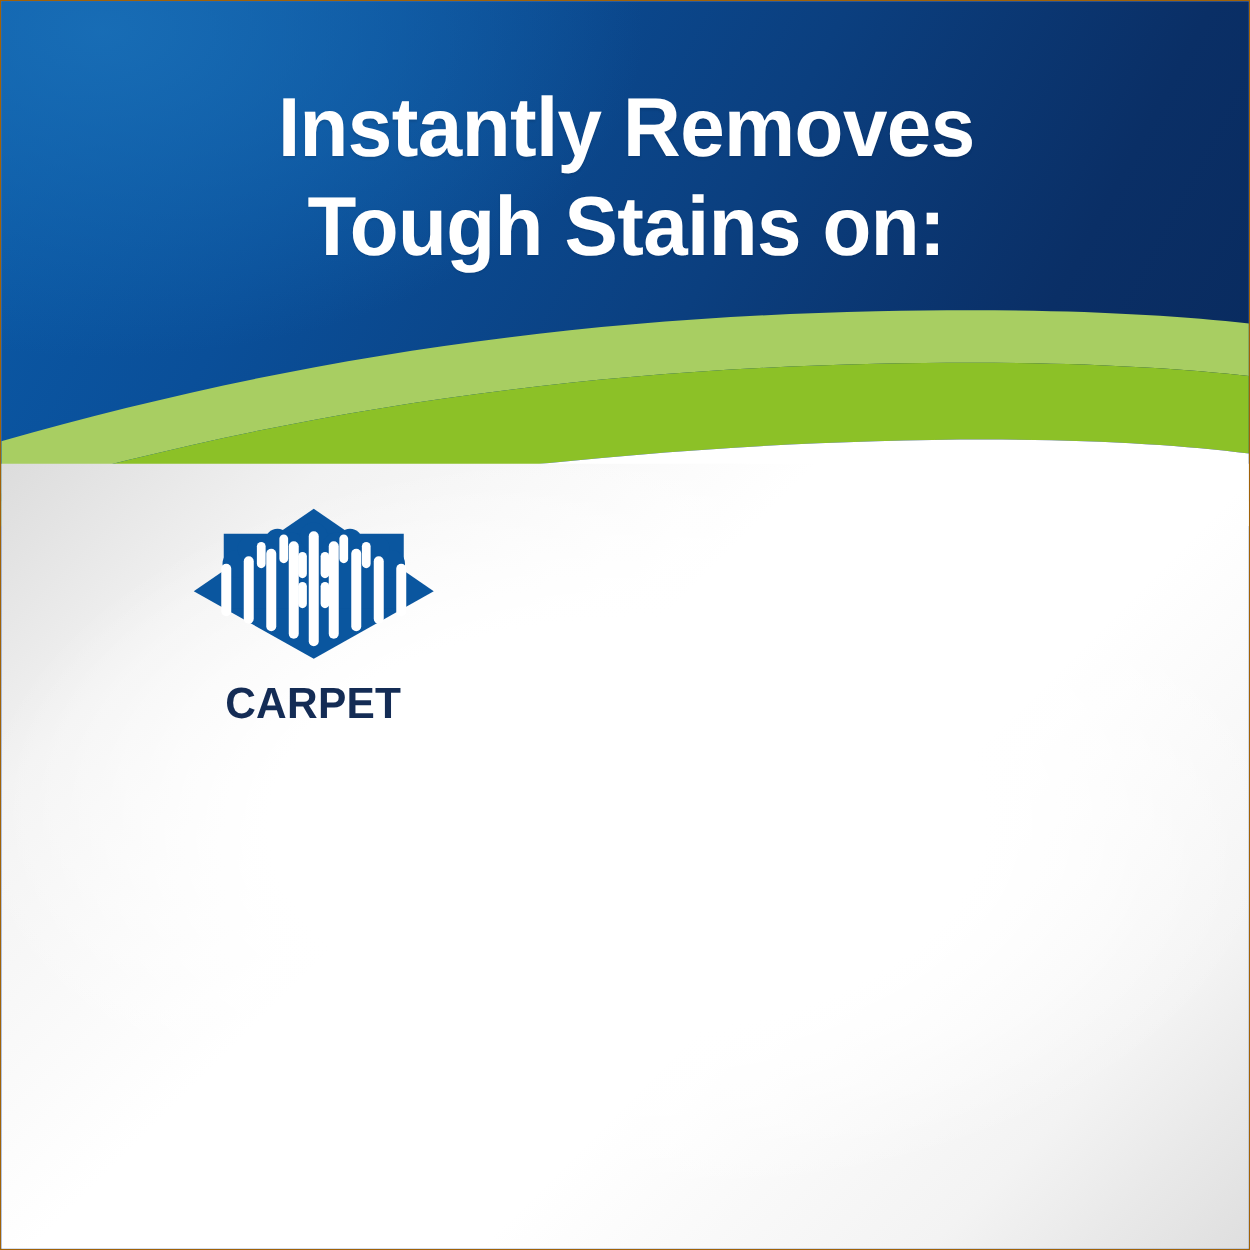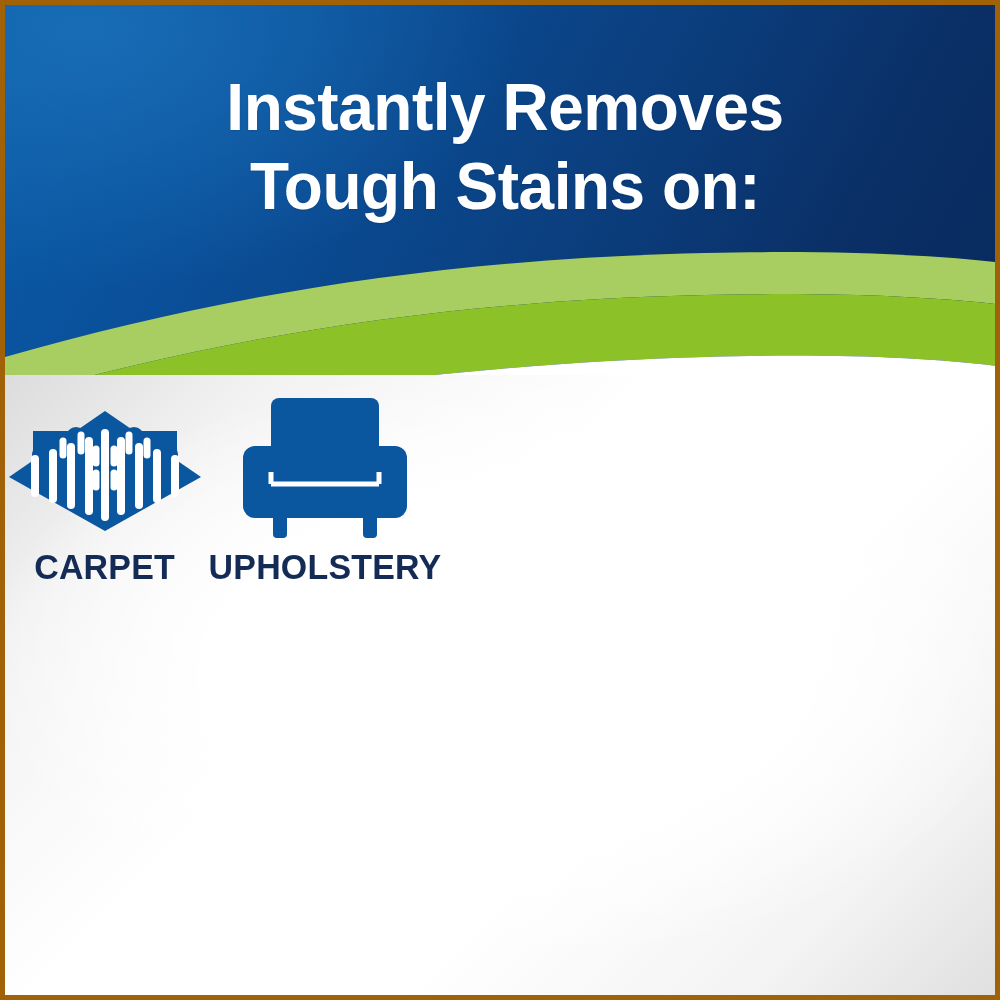--- a/index.html
+++ b/index.html
@@ -5,21 +5,21 @@
   * { margin:0; padding:0; box-sizing:border-box; }
   html, body {
     width:1000px; height:1000px;
     font-family:"Liberation Sans", sans-serif;
     background:#ffffff;
   }
   #poster {
     position:relative;
     width:1000px; height:1000px;
     overflow:hidden;
-    border:5px solid #a16207;
+    border:1px solid #a16207;
     background:#3b82f6;
   }
 
   
   #header-band {
     position:absolute; left:0; top:0; width:1000px; height:400px;
     background:
       radial-gradient(ellipse 700px 420px at 8% 6%, rgba(26,112,184,0.85) 0%, rgba(26,112,184,0) 62%),
       linear-gradient(118deg, #0b5ba8 0%, #0a4f99 26%, #0b3f7f 56%, #0a2f66 80%, #092a5d 100%);
   }
@@ -46,21 +46,21 @@
     position:absolute; left:0; top:370px; width:1000px; height:630px;
     background:
       radial-gradient(ellipse 520px 300px at 50% 46%, #ffffff 0%, #ffffff 55%, rgba(255,255,255,0) 100%),
       linear-gradient(135deg, #dcdcdc 0%, #f2f2f2 16%, #ffffff 40%, #ffffff 62%, #f3f3f3 84%, #dedede 100%);
   }
 
   
   #grid {
     position:absolute; left:0; top:382px; width:1000px; height:600px;
     display:grid;
-    grid-template-columns:repeat(5, 1fr);
+    grid-template-columns:repeat(2, 1fr);
     grid-template-rows:232px 232px;
     row-gap:0px;
   }
   .cell {
     position:relative;
     display:flex; flex-direction:column;
     align-items:center; justify-content:flex-start;
   }
   .icon-wrap {
     height:160px;
@@ -142,35 +142,19 @@
             <line x1="91" y1="52" x2="91" y2="66" stroke-width="7"></line>
             <line x1="109" y1="52" x2="109" y2="66" stroke-width="7"></line>
             <line x1="91" y1="76" x2="91" y2="90" stroke-width="7"></line>
             <line x1="109" y1="76" x2="109" y2="90" stroke-width="7"></line>
           </g>
         </svg>
       </div>
       <div class="cat-label">CARPET</div>
     </div>
 
-    <div class="cell row1">
-      <div class="icon-wrap">
-        <svg width="180" height="150" viewBox="0 0 180 150">
-
-          <rect x="36" y="6" width="108" height="86" rx="8" fill="#0a569f"></rect>
-
-          <rect x="8" y="54" width="164" height="72" rx="12" fill="#0a569f"></rect>
-
-          <path d="M36,92 L36,80 M36,92 L144,92 M144,92 L144,80" stroke="#ffffff" stroke-width="5" fill="none"></path>
-
-          <rect x="38" y="120" width="14" height="26" rx="4" fill="#0a569f"></rect>
-          <rect x="128" y="120" width="14" height="26" rx="4" fill="#0a569f"></rect>
-        </svg>
-      </div>
-      <div class="cat-label">UPHOLSTERY</div>
-    </div>
 
 
 
 
 
   </div>
 </div>
 
 </body></html>

